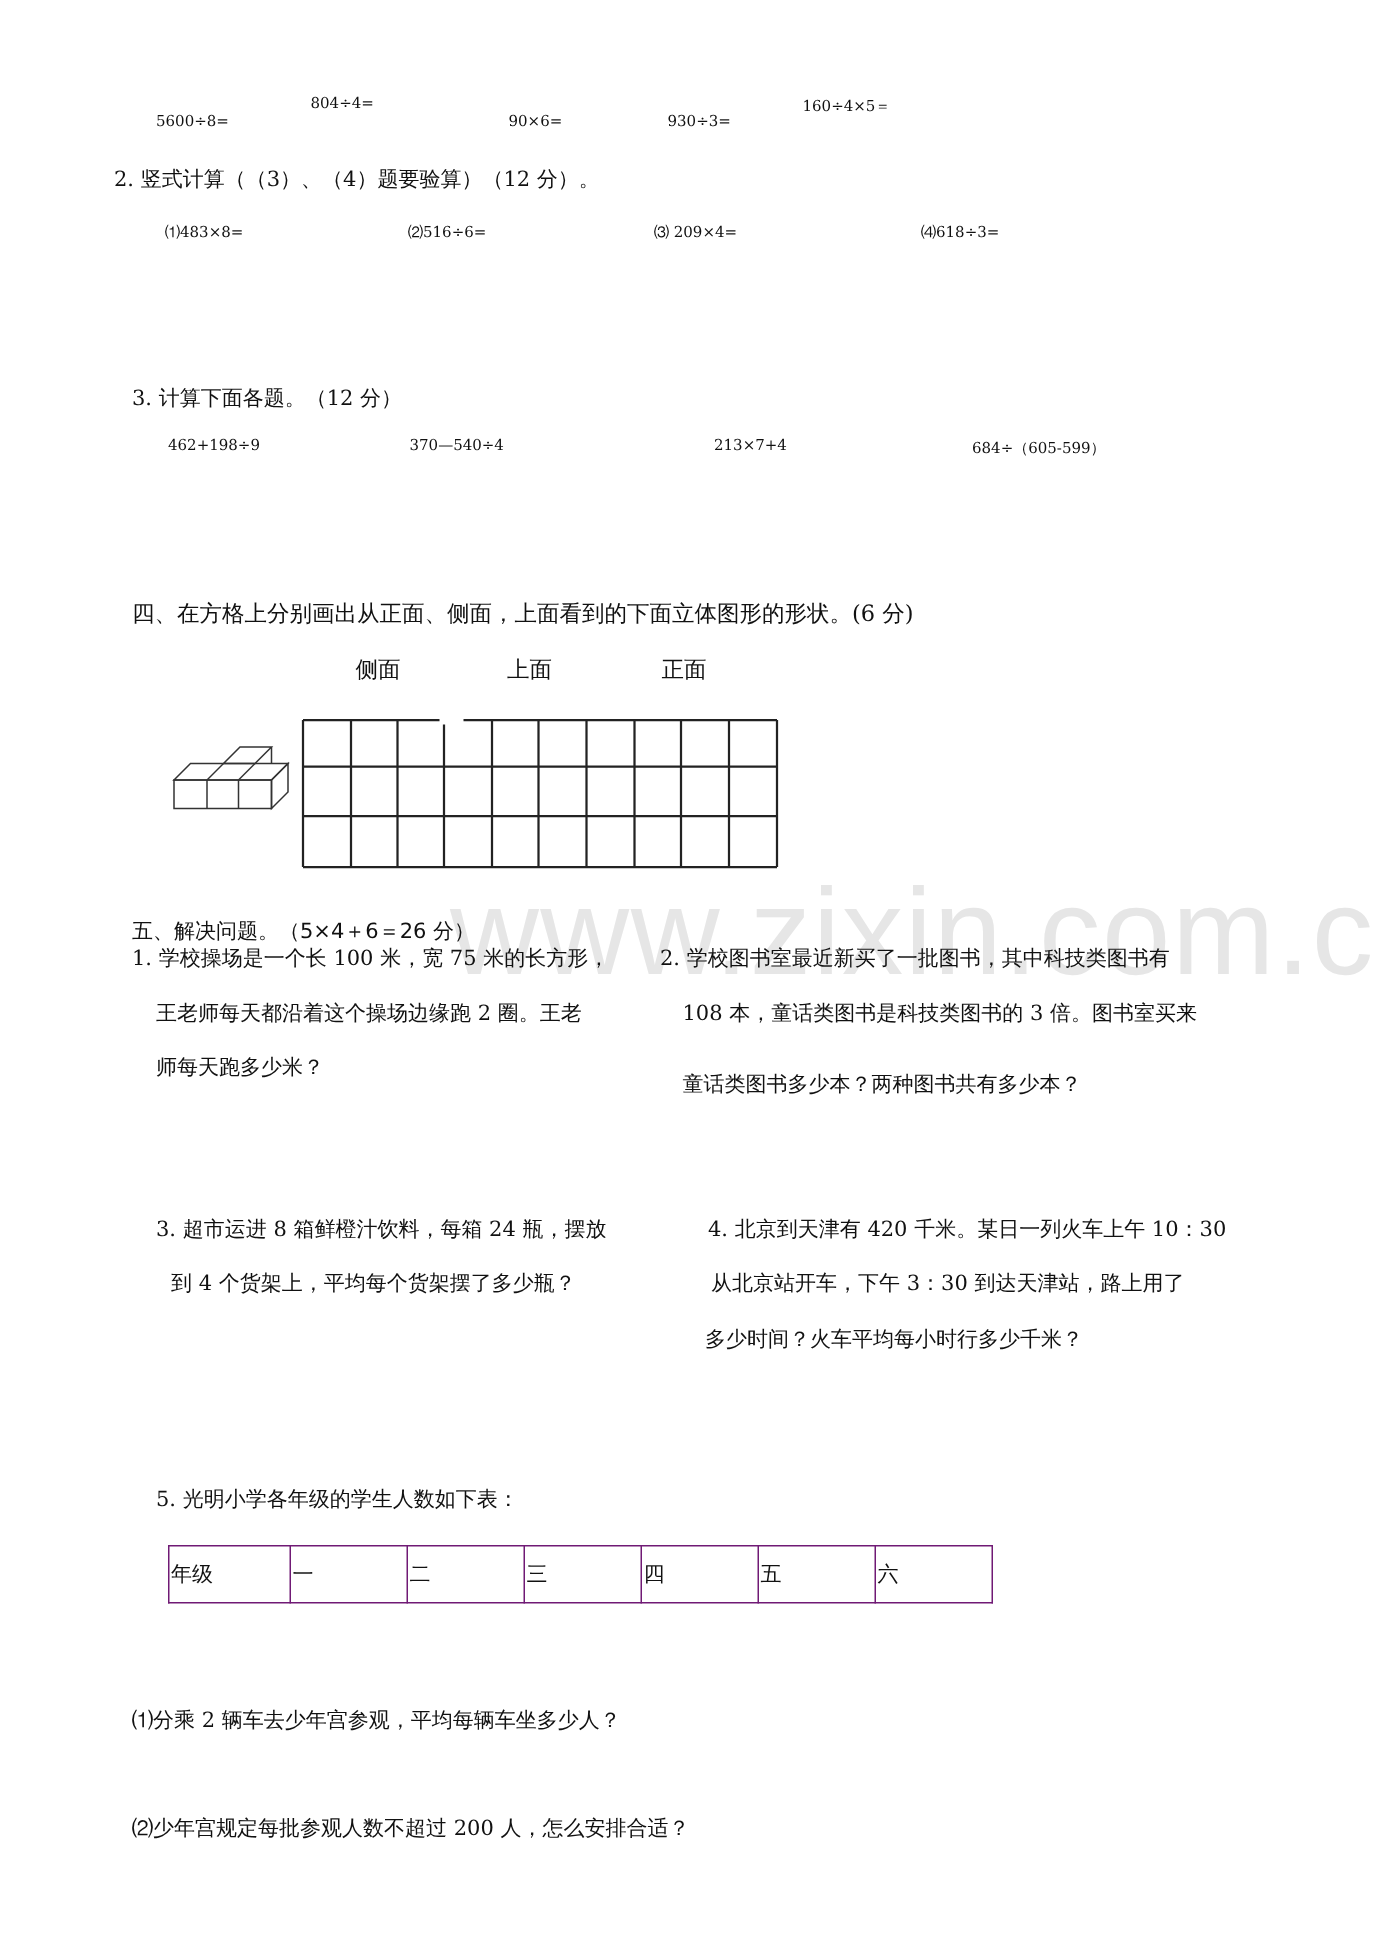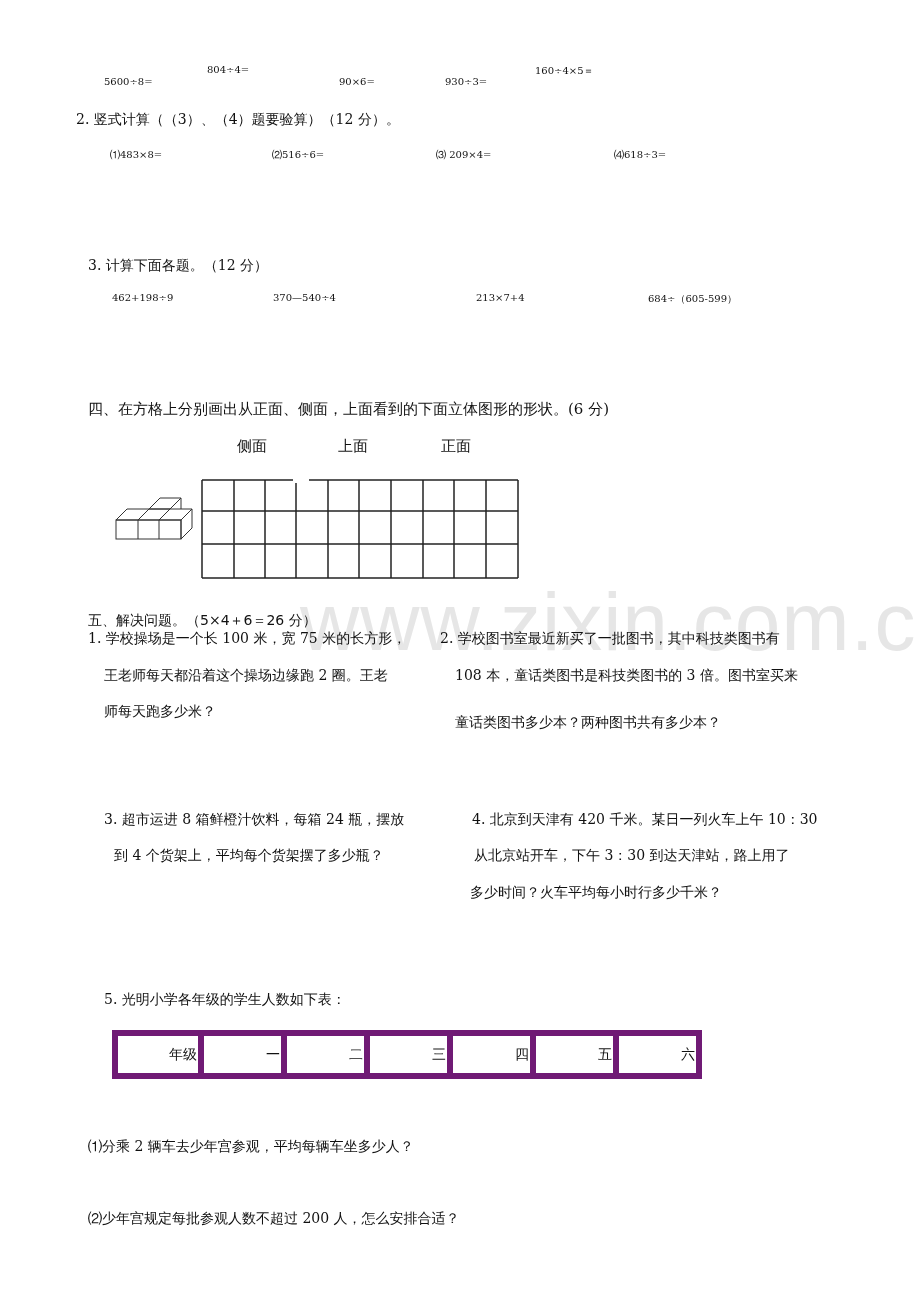--- a/index.html
+++ b/index.html
@@ -19,22 +19,22 @@
     font-family: "Liberation Sans", "DejaVu Sans", sans-serif;
     font-size: 82px; color: #e6e6e6; letter-spacing: 1px;
     z-index: 0; white-space: nowrap;
   }
   .content { position: relative; z-index: 1; }
   table.grades {
     position: absolute; left: 112px; top: 1030px;
     border-collapse: collapse; font-size: 14px;
   }
   table.grades td {
-    border: 6px solid #701a75; width: 75px; height: 35px;
-    text-align: right; vertical-align: middle;
+    border: 1px solid #701a75; width: 75px; height: 35px;
+    text-align: left; vertical-align: middle;
   }
   table.grades td:first-child { width: 78px; }
 </style>
 </head>
 <body>
 
 <div class="watermark">www.zixin.com.cn</div>
 
 <div class="content">
 

